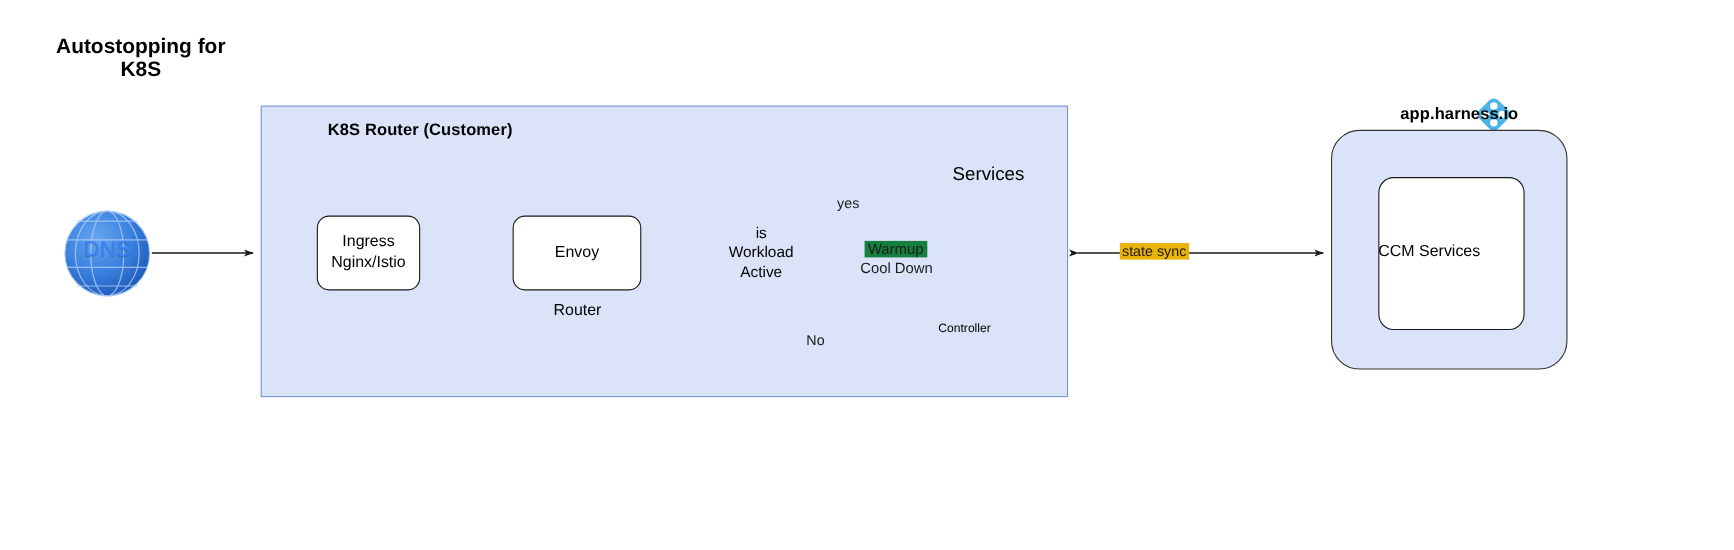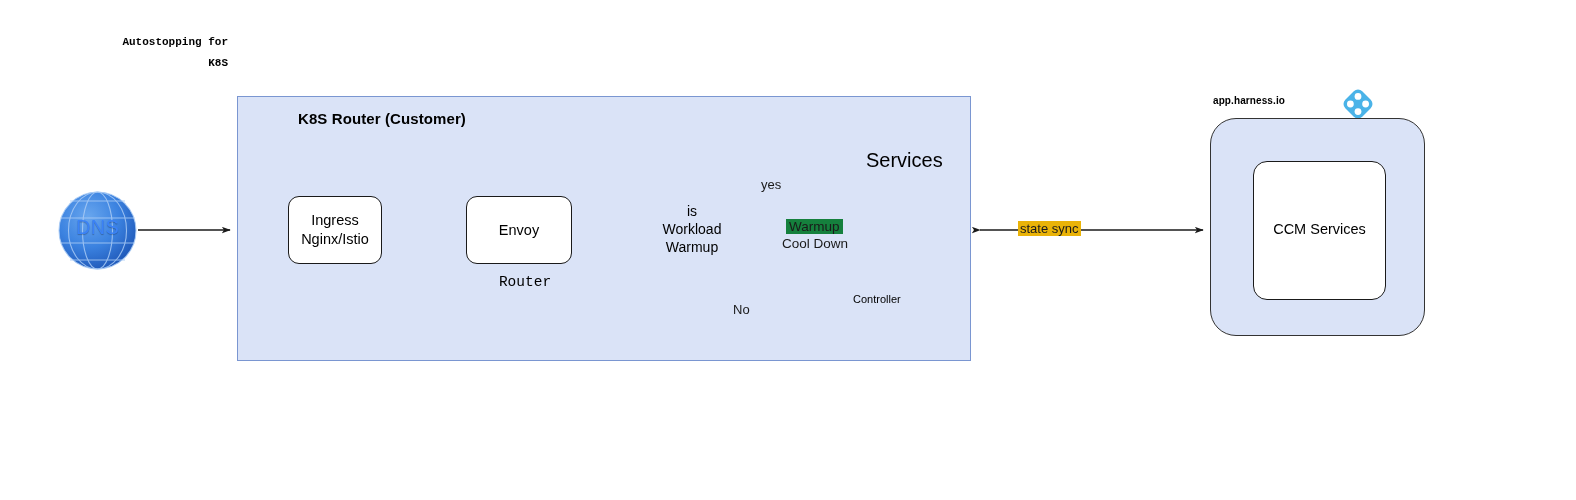--- a/index.html
+++ b/index.html
@@ -21,26 +21,25 @@
     width: 1576px;
     height: 500px;
   }
   .abs { position: absolute; }
 
   
   #diagram-title {
     left: 28px;
     top: 32px;
     width: 200px;
-    text-align: right;
-    font-size: 11px;
+    text-align: center;
+    font-size: 19px;
     font-weight: bold;
     line-height: 21px;
     white-space: pre-line;
-    font-family: Liberation Mono, monospace;
   }
 
   
   #k8s-cluster-region {
     left: 237px;
     top: 96px;
     width: 734px;
     height: 265px;
     background: #dae3f7;
     border: 1px solid #7a96d1;
@@ -72,29 +71,28 @@
     box-sizing: border-box;
     display: flex;
     align-items: center;
     justify-content: center;
     text-align: center;
     font-size: 14.5px;
     line-height: 19px;
     white-space: pre-line;
   }
   #ingress-box { left: 288px; top: 196px; width: 94px; height: 68px; }
-  #envoy-box   { left: 466px; top: 196px; width: 106px; height: 68px; }
+  #envoy-box   { left: 466px; top: 196px; width: 117px; height: 68px; }
 
   #router-label {
     left: 466px;
     top: 274px;
     width: 118px;
     text-align: center;
     font-size: 14.5px;
-    font-family: Liberation Mono, monospace;
   }
   #decision-label {
     left: 642px;
     top: 202px;
     width: 100px;
     text-align: center;
     font-size: 14px;
     line-height: 18px;
     white-space: pre-line;
   }
@@ -117,28 +115,28 @@
     top: 219px;
     background: #15803d;
     padding: 0 3px;
     font-size: 13.5px;
   }
   #cooldown-label {
     left: 782px;
     top: 236px;
     font-size: 13.5px;
   }
-  #services-label  { left: 866px; top: 149px; font-size: 20px; }
+  #services-label  { left: 866px; top: 149px; font-size: 17px; }
   #controller-label{ left: 853px; top: 293px; font-size: 11px; }
 
   
   #harness-label {
-    left: 1213px;
+    left: 1273px;
     top: 95px;
-    font-size: 10px;
+    font-size: 15px;
     font-weight: bold;
     letter-spacing: 0.1px;
   }
 
   #harness-region {
     left: 1210px;
     top: 118px;
     width: 215px;
     height: 218px;
     background: #dae3f7;
@@ -154,21 +152,21 @@
     height: 139px;
     background: #ffffff;
     border: 1.4px solid #1a1a1a;
     border-radius: 14px;
     box-sizing: border-box;
   }
   #ccm-label {
     left: 1253px;
     top: 221px;
     width: 133px;
-    text-align: center;
+    text-align: left;
     font-size: 14.5px;
   }
 </style>
 </head>
 <body>
 
 <svg id="canvas" viewBox="0 0 1576 500" xmlns="http://www.w3.org/2000/svg">
   <defs>
     <marker id="arr" markerWidth="9" markerHeight="9" refX="8.2" refY="3.2" orient="auto" markerUnits="userSpaceOnUse">
       <path d="M0,0 L9,3.2 L0,6.4 L2.2,3.2 z" fill="#1a1a1a"></path>
@@ -312,21 +310,21 @@
 <div class="abs" id="dns-label">DNS</div>
 
 <div class="abs proc-box" id="ingress-box">Ingress
 Nginx/Istio</div>
 
 <div class="abs proc-box" id="envoy-box">Envoy</div>
 <div class="abs" id="router-label">Router</div>
 
 <div class="abs" id="decision-label">is
 Workload
-Warmup</div>
+Active</div>
 
 <div class="abs edge-label" id="yes-label">yes</div>
 <div class="abs edge-label" id="no-label">No</div>
 <div class="abs edge-label" id="warmup-label">Warmup</div>
 <div class="abs edge-label" id="cooldown-label">Cool Down</div>
 <div class="abs edge-label" id="state-sync-label">state sync</div>
 
 <div class="abs" id="services-label">Services</div>
 <div class="abs" id="controller-label">Controller</div>
 

